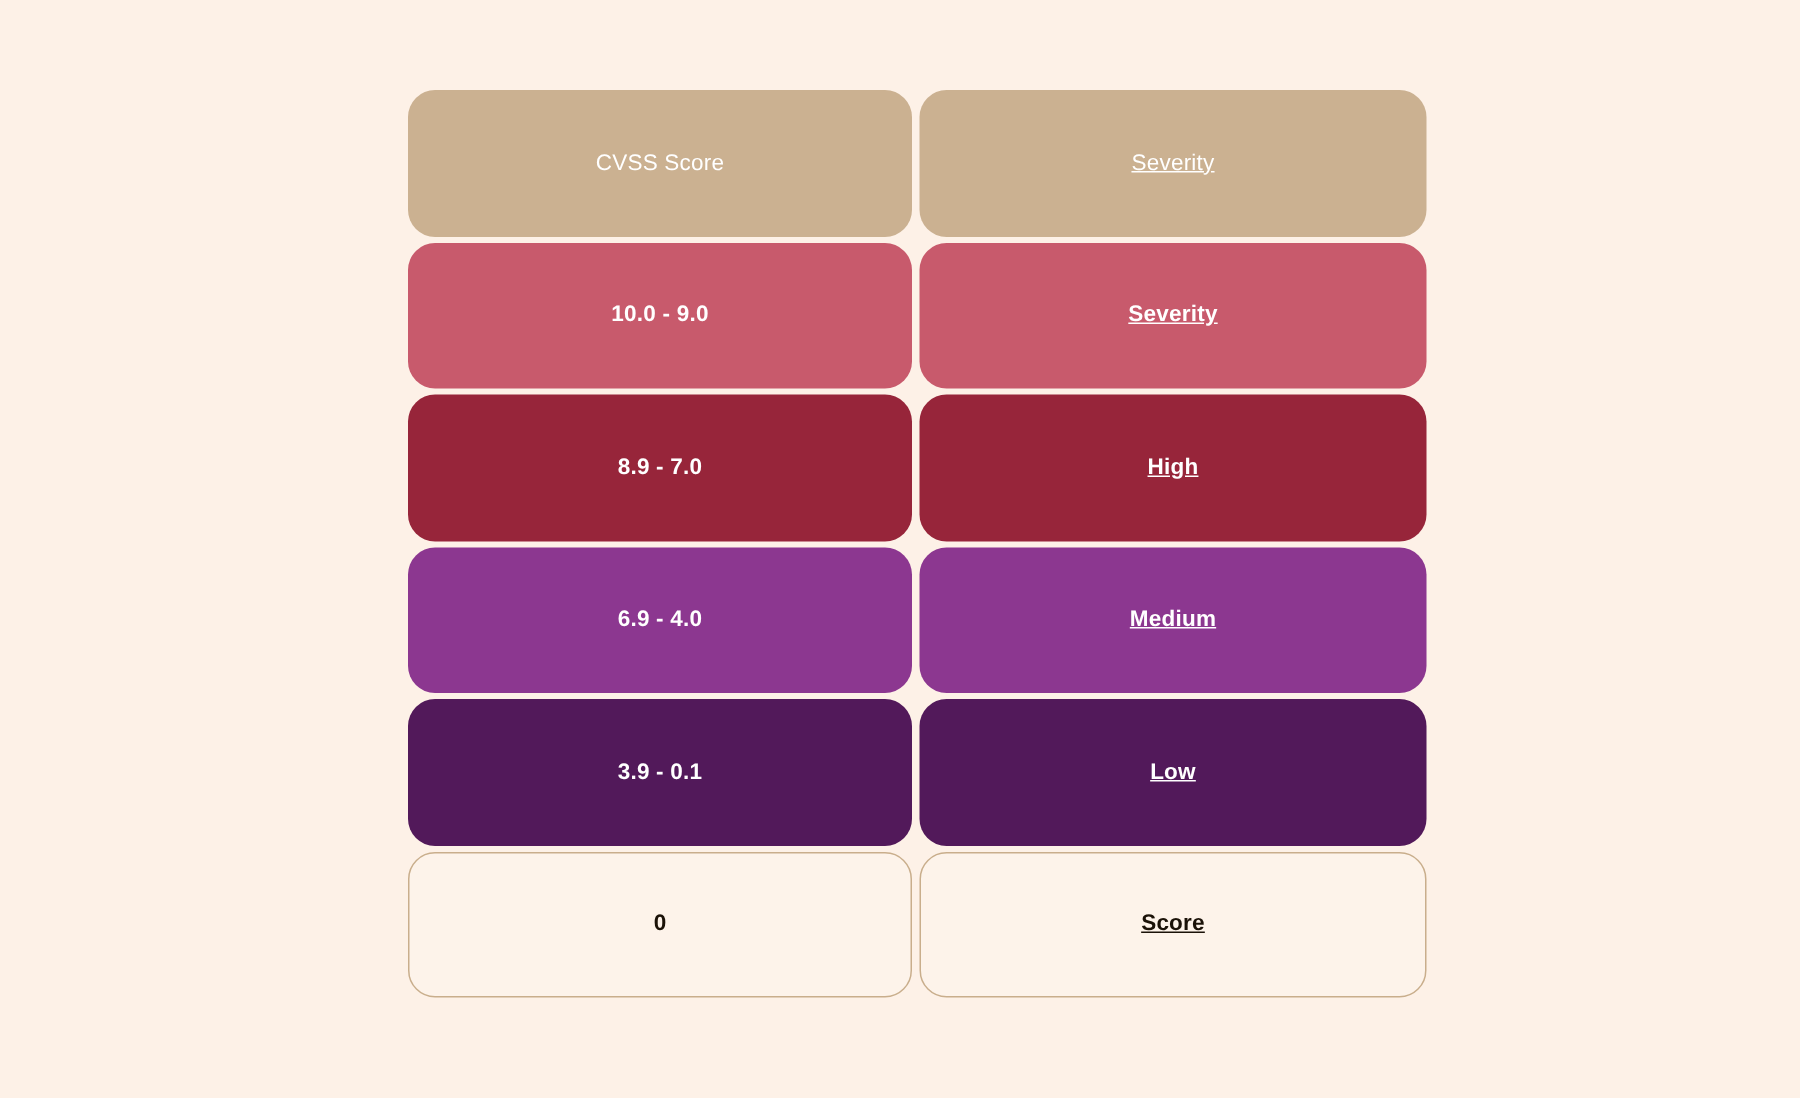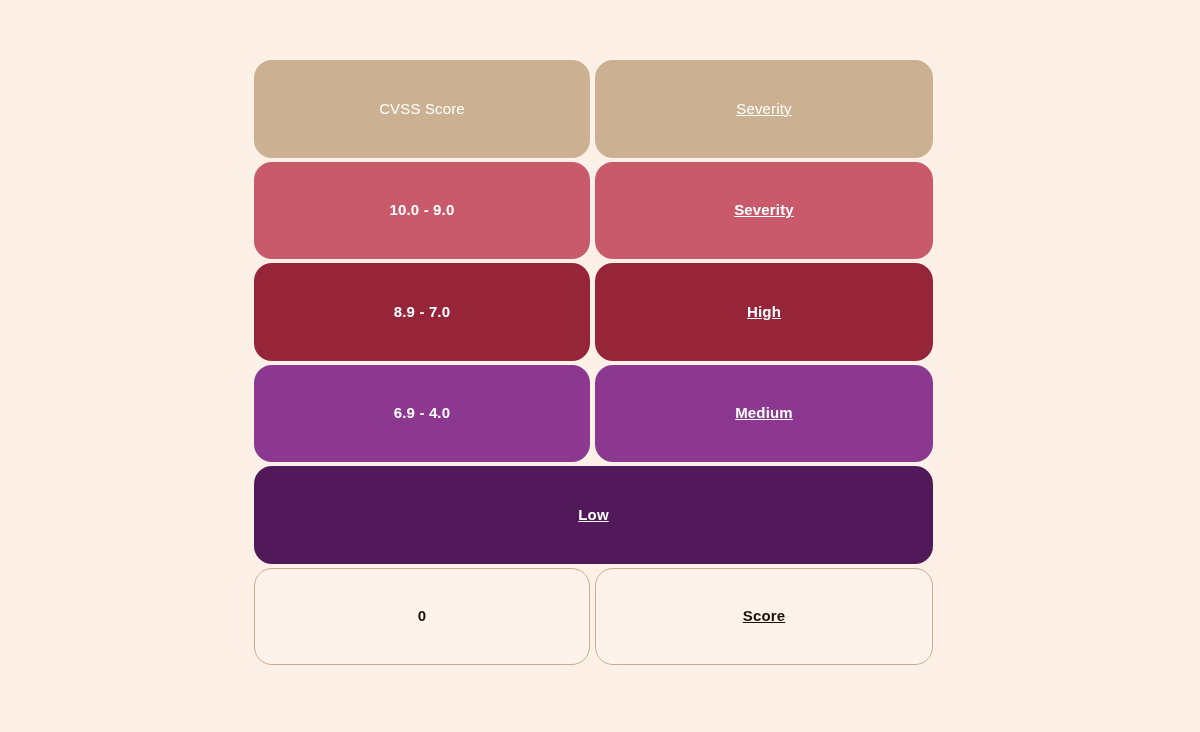--- a/index.html
+++ b/index.html
@@ -17,21 +17,21 @@
 
   .page {
     position: relative;
     width: 1200px;
     height: 732px;
     box-sizing: border-box;
   }
 
   .table-wrap {
     position: absolute;
-    left: 254px;
+    left: 272px;
     top: 60px;
     width: 679px;
     height: 605px;
     display: flex;
     flex-direction: column;
     gap: 4px;
   }
 
   .row {
     display: flex;
@@ -129,20 +129,21 @@
       <div class="cell col-score">8.9 - 7.0</div>
       <div class="cell col-severity">High</div>
     </div>
 
     <div class="row medium">
       <div class="cell col-score">6.9 - 4.0</div>
       <div class="cell col-severity">Medium</div>
     </div>
 
     <div class="row low">
+      <div class="cell col-score">3.9 - 0.1</div>
       <div class="cell col-severity">Low</div>
     </div>
 
     <div class="row none">
       <div class="cell col-score">0</div>
       <div class="cell col-severity">Score</div>
     </div>
 
   </div>
 </div>

